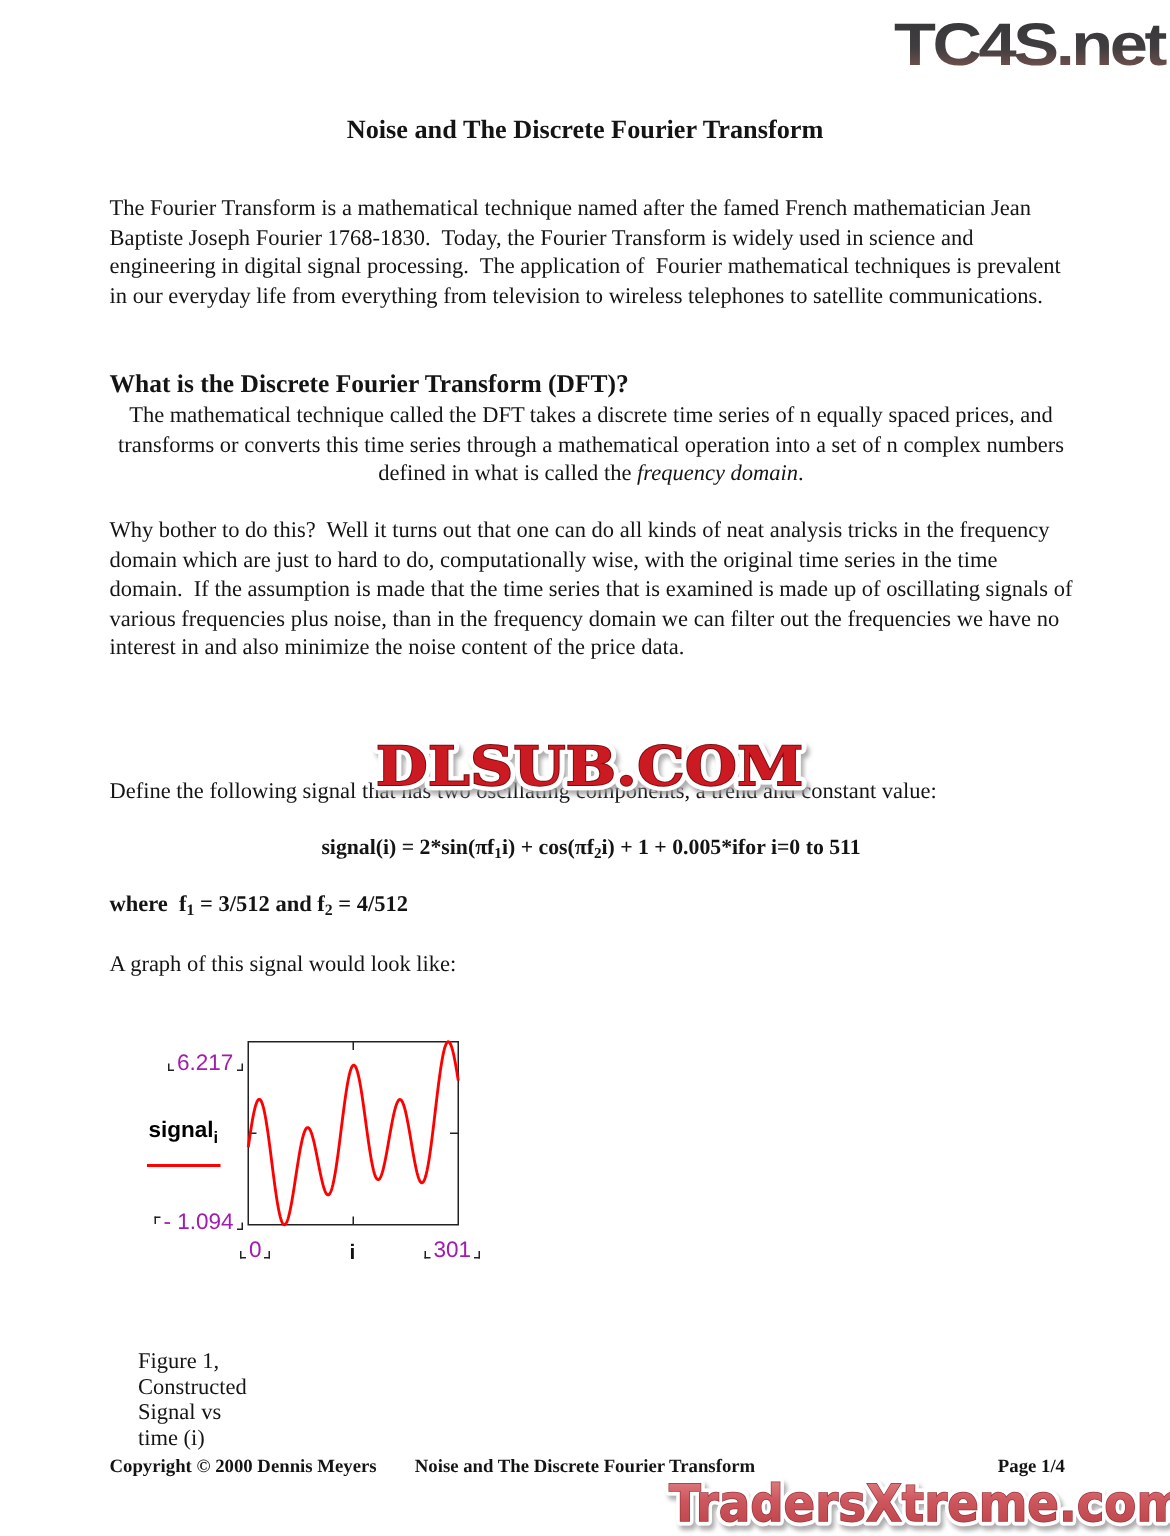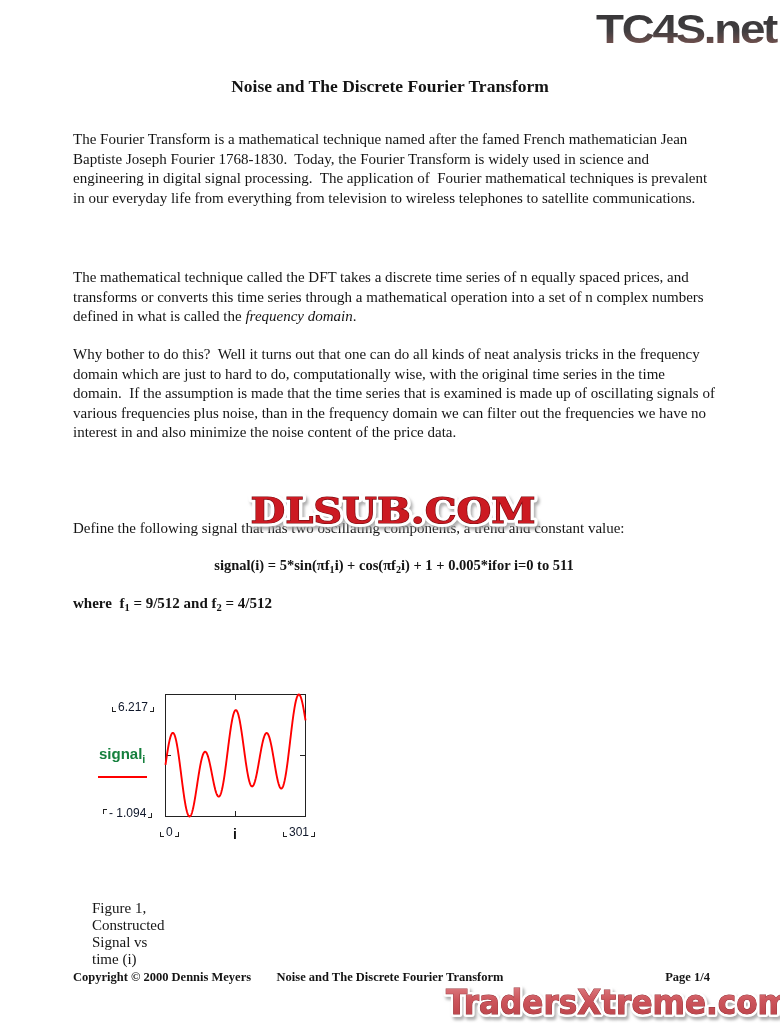--- a/index.html
+++ b/index.html
@@ -11,22 +11,22 @@
   }
   .abs { position:absolute; }
   .para { white-space:pre-wrap; font-size:15px; line-height:1.3; width:642px; left:73px; }
   .title { left:0; width:780px; text-align:center; font-size:17.5px; font-weight:bold; }
   .heading { left:73px; width:642px; font-size:17px; font-weight:bold; }
   .formula { left:73px; width:642px; text-align:center; font-size:14.5px; font-weight:bold; white-space:pre-wrap; }
   .whereline { left:73px; width:642px; font-size:15px; font-weight:bold; white-space:pre-wrap; }
   sub { font-size:70%; vertical-align:-3px; font-weight:inherit; }
   .gap { }
   
-  .axnum { font-family:"Liberation Sans", sans-serif; font-size:12px; color:#0f172a; white-space:nowrap;text-align:center; }
-  .legend { font-family:"Liberation Sans", sans-serif; font-size:15px; font-weight:bold; color:#15803d; }
+  .axnum { font-family:"Liberation Sans", sans-serif; font-size:15px; color:#a21caf; white-space:nowrap;text-align:center; }
+  .legend { font-family:"Liberation Sans", sans-serif; font-size:15px; font-weight:bold; color:#000000; }
   .legend sub { font-size:11px; vertical-align:-4px; }
   .legend-line { height:2px; background:#ff0000; }
   .xlab { font-family:"Liberation Sans", sans-serif; font-size:14px; font-weight:bold; color:#111; }
   .mk { display:inline-block; width:4px; height:5px; }
   .mkbl { border-left:1.5px solid #222; border-bottom:1.5px solid #222; margin-right:2px; vertical-align:-1px; }
   .mkbr { border-right:1.5px solid #222; border-bottom:1.5px solid #222; margin-left:2px; vertical-align:-1px; }
   .mktl { border-left:1.5px solid #222; border-top:1.5px solid #222; margin-right:2px; vertical-align:3px; }
   .caption { left:92px; font-size:15px; }
   .footer { font-size:12.5px;font-weight:bold; }
   .footer-center { left:0; width:780px; text-align:center; font-weight:bold; }
@@ -45,42 +45,44 @@
         <stop offset="1" stop-color="#8a5a55"></stop>
       </linearGradient>
     </defs>
     <text x="2" y="37" textLength="180" lengthAdjust="spacingAndGlyphs" font-family="Liberation Sans, sans-serif" font-weight="bold" font-size="40" letter-spacing="-2" fill="url(#tcgrad)">TC4S.net</text>
   </svg>
 
   <div class="abs title" style="top:76px;">Noise and The Discrete Fourier Transform</div>
 
   <div class="abs para" style="top:130px;">The Fourier Transform is a mathematical technique named after the famed French mathematician Jean Baptiste Joseph Fourier 1768-1830.  Today, the Fourier Transform is widely used in science and engineering in digital signal processing.  The application of  Fourier mathematical techniques is prevalent in our everyday life from everything from television to wireless telephones to satellite communications.</div>
 
+  <div class="abs heading" style="top:246px;">What is the Discrete Fourier Transform (DFT)?</div>
 
-  <div class="abs para" style="top:268px;"><span>The mathematical technique called the DFT takes a discrete time series of n equally spaced prices, and transforms or converts this time series through a mathematical operation into a set of n complex numbers defined in what is called the </span><i>frequency domain</i><span>.</span></div>
+  <div class="abs para" style="top:268px;text-align:center;"><span>The mathematical technique called the DFT takes a discrete time series of n equally spaced prices, and transforms or converts this time series through a mathematical operation into a set of n complex numbers defined in what is called the </span><i>frequency domain</i><span>.</span></div>
 
   <div class="abs para" style="top:345px;">Why bother to do this?  Well it turns out that one can do all kinds of neat analysis tricks in the frequency domain which are just to hard to do, computationally wise, with the original time series in the time domain.  If the assumption is made that the time series that is examined is made up of oscillating signals of various frequencies plus noise, than in the frequency domain we can filter out the frequencies we have no interest in and also minimize the noise content of the price data.</div>
 
 
   <div class="abs para" style="top:519px;">Define the following signal that has two oscillating components, a trend and constant value:</div>
 
   <svg class="abs" style="left:243px; top:484px;" width="300" height="50" viewBox="0 0 300 50">
     <defs>
       <filter id="dlshadow" x="-20%" y="-20%" width="140%" height="140%">
         <feDropShadow dx="2" dy="3" stdDeviation="1.5" flood-color="#9a9a9a" flood-opacity="0.8"></feDropShadow>
       </filter>
     </defs>
     <text x="150" y="39" text-anchor="middle" textLength="285" lengthAdjust="spacingAndGlyphs" font-family="DejaVu Serif, serif" font-weight="bold" font-size="36" fill="#cc1a22" stroke="#ffffff" stroke-width="7" paint-order="stroke" stroke-linejoin="round" filter="url(#dlshadow)">DLSUB.COM</text>
     <text x="150" y="39" text-anchor="middle" textLength="285" lengthAdjust="spacingAndGlyphs" font-family="DejaVu Serif, serif" font-weight="bold" font-size="36" fill="#cc1a22" stroke="#7a0d12" stroke-width="1.2" paint-order="stroke">DLSUB.COM</text>
   </svg>
 
-  <div class="abs formula" style="top:557px;"><span>signal(i) = 5*sin(πf</span><sub>1</sub><span>i) + cos(πf</span><sub>2</sub><span>i) + 1 + 0.005*i</span><span class="gap">for i=0 to 511</span></div>
+  <div class="abs formula" style="top:557px;"><span>signal(i) = 2*sin(πf</span><sub>1</sub><span>i) + cos(πf</span><sub>2</sub><span>i) + 1 + 0.005*i</span><span class="gap">for i=0 to 511</span></div>
 
-  <div class="abs whereline" style="top:595px;"><span>where  f</span><sub>1</sub><span> = 9/512 and f</span><sub>2</sub><span> = 4/512</span></div>
+  <div class="abs whereline" style="top:595px;"><span>where  f</span><sub>1</sub><span> = 3/512 and f</span><sub>2</sub><span> = 4/512</span></div>
 
+  <div class="abs para" style="top:634px;">A graph of this signal would look like:</div>
 
   <div class="abs" style="left:0; top:0;">
 
     <div class="abs axnum" style="left:112px; top:700px;"><span class="mk mkbl"></span><span>6.217</span><span class="mk mkbr"></span></div>
 
     <div class="abs legend" style="left:99px; top:745px;"><span>signal</span><sub>i</sub></div>
     <div class="abs legend-line" style="left: 98px; top: 776px; width: 49px; background: rgb(255, 0, 0);"></div>
 
     <div class="abs axnum" style="left:103px; top:806px;"><span class="mk mktl"></span><span>- 1.094</span><span class="mk mkbr"></span></div>
 

